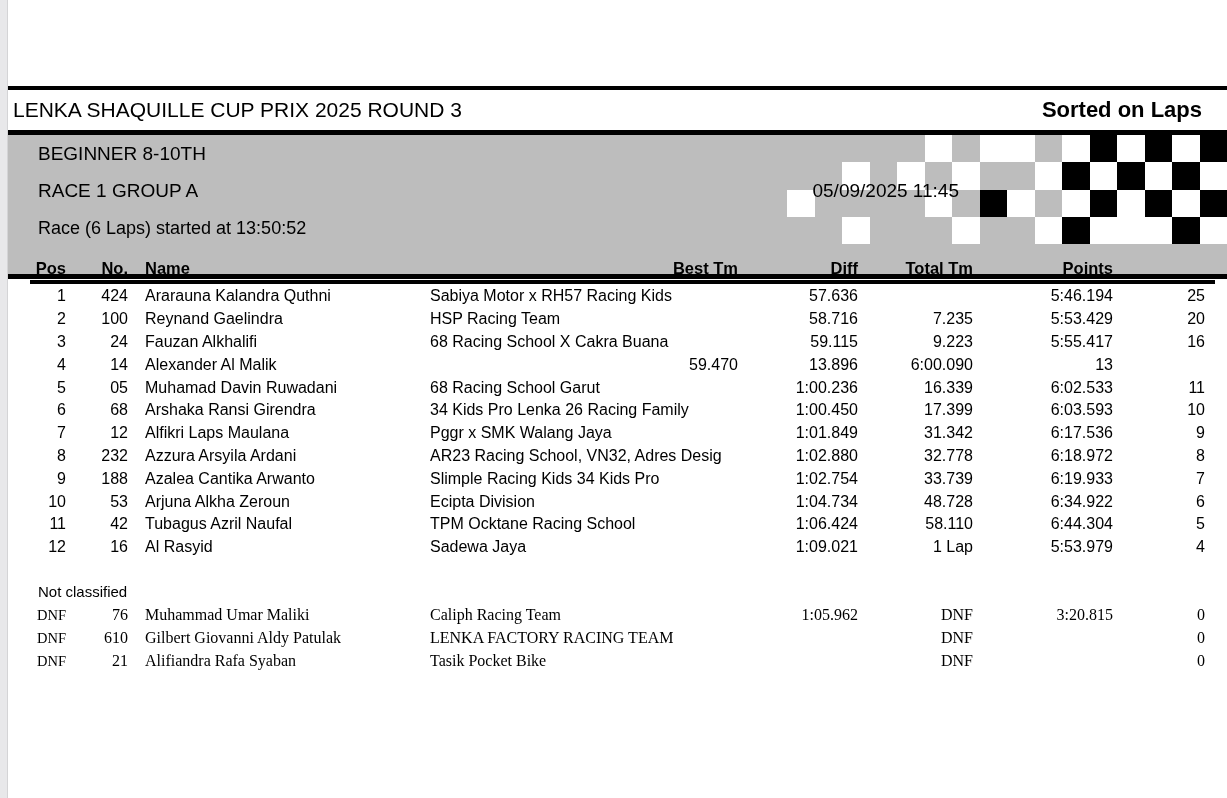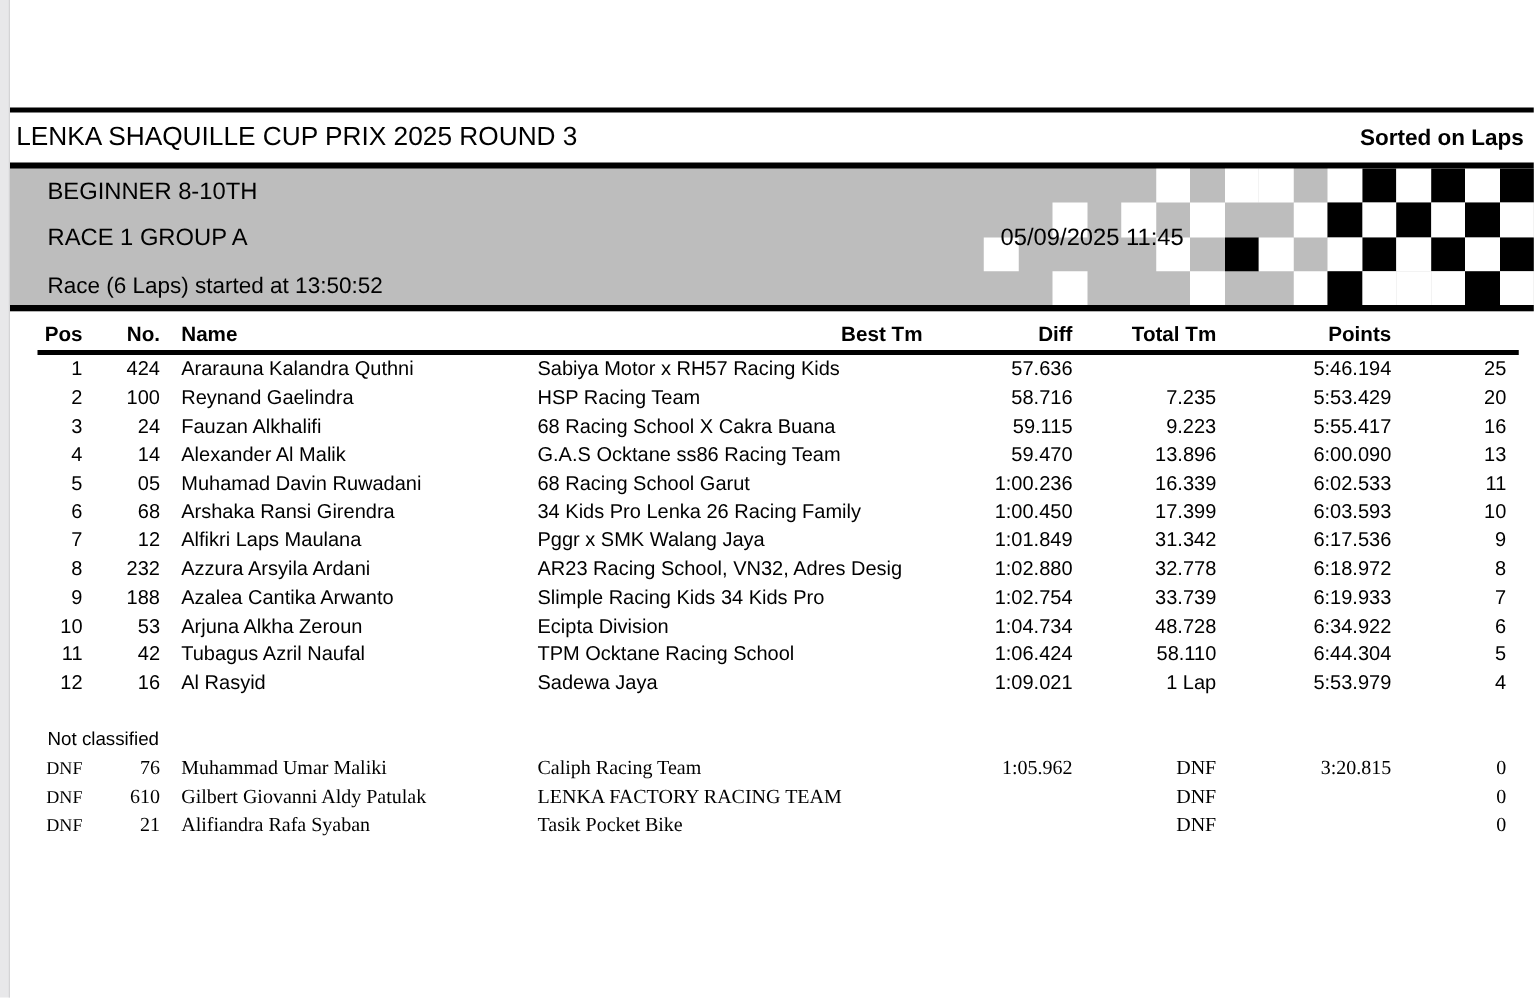--- a/index.html
+++ b/index.html
@@ -9,38 +9,38 @@
   }
   .page-edge{
     position:absolute;left:0;top:0;width:8px;height:798px;
     background:#e8e8ea;border-right:1px solid #d4d4d6;box-sizing:border-box;
   }
   
   .title-band{
     position:absolute;left:8px;right:0;top:86px;height:49px;background:#ffffff;
     border-top:4px solid #000;border-bottom:5px solid #000;box-sizing:border-box;
     display:flex;align-items:center;justify-content:space-between;
-    padding:0 8px 0 5px;
+    padding:0 25px 0 5px;
   }
   .event-title{font-size:21px;letter-spacing:0;}
-  .sorted-label{font-size:18px;font-weight:bold;}
+  .sorted-label{font-size:22px;font-weight:bold;}
   
   .info-band{
-    position:absolute;left:8px;right:0;top:135px;height:114px;background:#bdbdbd;
+    position:absolute;left:8px;right:0;top:135px;height:144px;background:#bdbdbd;
     border-bottom:5px solid #000;box-sizing:border-box;
   }
   .checker{
     position:absolute;top:0;right:0;width:440px;height:109px;
     display:grid;grid-template-columns:repeat(16,1fr);grid-template-rows:repeat(4,1fr);
   }
   .info-line{position:absolute;left:0;right:0;height:24px;font-size:19px;z-index:2;}
   .info-line .left-txt{position:absolute;left:30px;white-space:nowrap;}
   .l1{top:8px;} .l2{top:45px;} .l3{top:83px;font-size:18px;}
   .circuit-txt{position:absolute;left:617px;white-space:nowrap;}
-  .datetime-txt{position:absolute;right:280px;white-space:nowrap;}
+  .datetime-txt{position:absolute;right:268px;white-space:nowrap;}
   
   .results{position:absolute;left:8px;right:0;top:256px;}
   .trow{
     display:grid;
     grid-template-columns:58px 62px 302px 308px 120px 115px 140px 92px 1fr;
     align-items:center;height:22.8px;font-size:16px;white-space:nowrap;
   }
   .thead{height:24px;font-weight:bold;font-size:16.5px;}
   .header-rule{height:4px;background:#000;margin-left:22px;margin-right:12px;}
   .c-pos,.c-no,.c-best,.c-diff,.c-total,.c-points{text-align:right;}
@@ -179,21 +179,20 @@
         <span class="c-team">68 Racing School X Cakra Buana</span>
         <span class="c-best">59.115</span>
         <span class="c-diff">9.223</span>
         <span class="c-total">5:55.417</span>
         <span class="c-points">16</span>
       </div>
       <div class="trow">
         <span class="c-pos">4</span>
         <span class="c-no">14</span>
         <span class="c-name">Alexander Al Malik</span>
-        <span class="c-team">G.A.S Ocktane ss86 Racing Team</span>
         <span class="c-best">59.470</span>
         <span class="c-diff">13.896</span>
         <span class="c-total">6:00.090</span>
         <span class="c-points">13</span>
       </div>
       <div class="trow">
         <span class="c-pos">5</span>
         <span class="c-no">05</span>
         <span class="c-name">Muhamad Davin Ruwadani</span>
         <span class="c-team">68 Racing School Garut</span>

